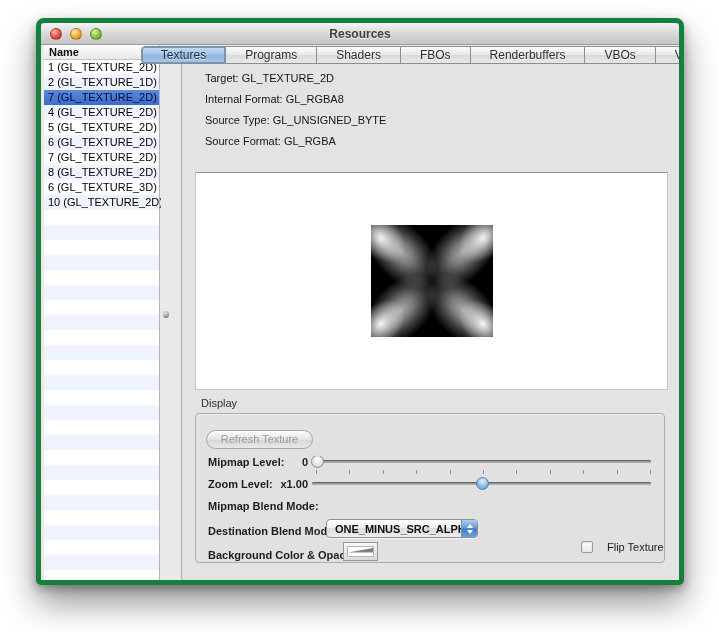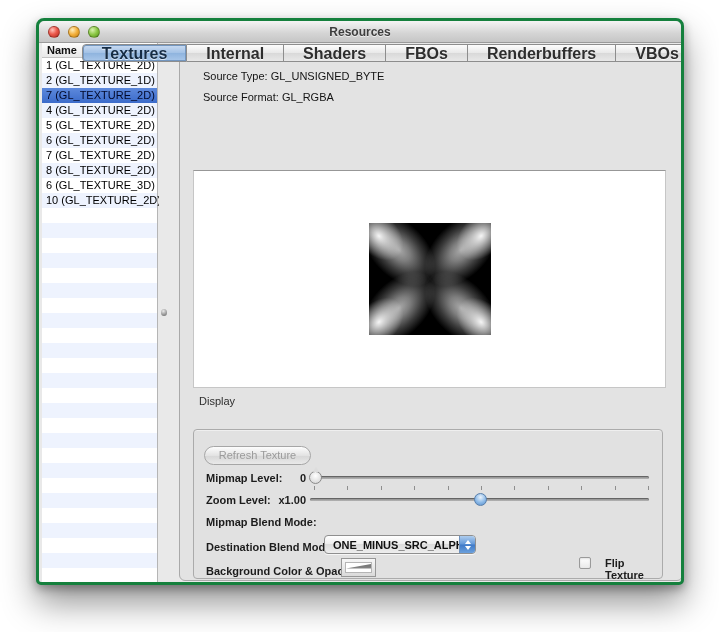--- a/index.html
+++ b/index.html
@@ -1,20 +1,20 @@
 <!DOCTYPE html>
 <html><head>
 <meta charset="utf-8">
 <style>
   html,body{margin:0;padding:0;background:#ffffff;width:719px;height:632px;overflow:hidden;
     font-family:"Liberation Sans",sans-serif;-webkit-font-smoothing:antialiased;}
   *{box-sizing:border-box;}
 
   .window{position:absolute;left:36px;top:18px;width:648px;height:567px;
-    background:#e9e9e9;border:3px solid #15803d;border-radius:8px 8px 5px 5px;
+    background:#e9e9e9;border:5px solid #15803d;border-radius:8px 8px 5px 5px;
     box-shadow:0 18px 34px rgba(0,0,0,.42),0 4px 10px rgba(0,0,0,.30);}
 
   
   .titlebar{position:absolute;left:0;top:0;right:0;height:22px;
     background:linear-gradient(#f4f4f4,#d4d4d4 60%,#c6c6c6);
     border-bottom:1px solid #9a9a9a;border-radius:7px 7px 0 0;}
   .title{position:absolute;left:0;right:0;top:4px;text-align:center;
     font-size:12px;font-weight:bold;color:#3e3e3e;text-shadow:0 1px 0 rgba(255,255,255,.65);}
   .lights{position:absolute;left:9px;top:5px;display:flex;gap:8px;}
   .light{width:12px;height:12px;border-radius:50%;border:1px solid rgba(0,0,0,.25);}
@@ -36,21 +36,21 @@
 
   .splitter{position:absolute;left:120px;top:0;width:20px;bottom:0;background:#e9e9e9;}
   .dimple{position:absolute;left:2px;top:266px;width:6px;height:7px;border-radius:50%;
     background:radial-gradient(circle at 40% 30%,#e9e9e9,#5f5f5f);}
 
   
   .tabbox{position:absolute;left:140px;top:10px;width:504px;height:528px;background:#e3e3e3;
     border:1px solid #a9a9a9;border-radius:6px;box-shadow:inset 0 1px 0 rgba(255,255,255,.55);}
 
   .tabbar{position:absolute;left:140px;top:1px;width:504px;display:flex;justify-content:center;z-index:3;}
-  .tab{height:18px;line-height:17px;padding:0 19px;font-size:16px;font-weight:bold;color:#2e2e2e;
+  .tab{height:18px;line-height:17px;padding:0 19px;font-size:12px;font-weight:normal;color:#2e2e2e;
     background:linear-gradient(#fcfcfc,#e9e9e9 48%,#d9d9d9 52%,#e8e8e8);
     border:1px solid #8d8d8d;border-left:none;cursor:default;text-shadow:0 1px 0 rgba(255,255,255,.6);}
   .tab:first-child{border-left:1px solid #8d8d8d;border-radius:4px 0 0 4px;}
   .tab:last-child{border-radius:0 4px 4px 0;}
   .tab.selected{background:linear-gradient(#cbdcf2,#a3c2e6 48%,#8fb4de 52%,#a9c7ea);
     color:#16days;color:#162c44;box-shadow:inset 0 0 0 1px #7396bf;}
 
   
   .info{position:absolute;left:164px;top:27px;font-size:11px;color:#141414;}
   .info .line{height:21px;}
@@ -68,21 +68,21 @@
   .corner{position:absolute;width:56px;height:40px;border-radius:50%;mix-blend-mode:screen;
     background:radial-gradient(closest-side,rgba(255,255,255,.95),rgba(255,255,255,.5) 45%,rgba(255,255,255,0) 100%);}
   .corner.tl{left:-18px;top:-7px;transform:rotate(45deg);}
   .corner.tr{left:84px;top:-7px;transform:rotate(-45deg);}
   .corner.bl{left:-18px;top:79px;transform:rotate(-45deg);}
   .corner.br{left:84px;top:79px;transform:rotate(45deg);}
 
   
   .group-label{position:absolute;left:160px;top:352px;font-size:11px;color:#2e2e2e;}
   .group{position:absolute;left:154px;top:368px;width:470px;height:150px;background:#e1e1e1;
-    border:1px solid #ababab;border-radius:4px;box-shadow:inset 0 1px 0 #efefef;font-size:11px;margin-top:18px;}
+    border:1px solid #ababab;border-radius:4px;box-shadow:inset 0 1px 0 #efefef;font-size:11px;}
 
   .btn{position:absolute;left:10px;top:16px;width:107px;height:19px;border-radius:10px;
     border:1px solid #a6a6a6;background:linear-gradient(#fdfdfd,#e3e3e3 50%,#d6d6d6 50%,#e9e9e9);
     font-size:11px;color:#9b9b9b;text-align:center;line-height:17px;}
 
   .ctl-label{position:absolute;font-weight:bold;color:#1c1c1c;white-space:nowrap;}
   .ctl-value{position:absolute;font-weight:bold;color:#1c1c1c;text-align:right;}
 
   .slider{position:absolute;height:15px;}
   .slider .track{position:absolute;left:0;right:0;top:6px;height:3px;border-radius:2px;
@@ -106,21 +106,21 @@
   .arrow-down{width:0;height:0;border-left:3px solid transparent;border-right:3px solid transparent;border-top:4px solid #fff;}
 
   .colorwell{position:absolute;left:147px;top:128px;width:35px;height:19px;border:1px solid #979797;
     background:linear-gradient(#f7f7f7,#dadada);padding:3px;}
   .colorwell .inner{width:100%;height:100%;background:#fff;border:1px solid #b5b5b5;position:relative;overflow:hidden;}
   .colorwell .wedge{position:absolute;inset:0;background:linear-gradient(#6f6f6f,#939393);
     clip-path:polygon(0 62%,100% 10%,100% 62%);}
 
   .checkbox{position:absolute;left:385px;top:127px;width:12px;height:12px;border:1px solid #9a9a9a;border-radius:2px;
     background:linear-gradient(#ffffff,#e9e9e9);box-shadow:inset 0 1px 2px rgba(0,0,0,.12);}
-  .check-label{position:absolute;left:403px;top:127px;font-weight:bold;color:#1c1c1c;padding-left:8px;}
+  .check-label{position:absolute;left:403px;top:127px;font-weight:normal;color:#1c1c1c;padding-left:8px;}
 </style>
 </head>
 <body>
 
 <div class="window">
   <div class="titlebar">
     <div class="lights">
       <div class="light red"></div>
       <div class="light yellow"></div>
       <div class="light green"></div>
@@ -146,29 +146,31 @@
     </div>
 
     <div class="splitter">
       <div class="dimple"></div>
     </div>
 
     <div class="tabbox"></div>
 
     <div class="tabbar">
       <div class="tab selected">Textures</div>
-      <div class="tab">Internal</div>
+      <div class="tab">Programs</div>
       <div class="tab">Shaders</div>
       <div class="tab">FBOs</div>
       <div class="tab">Renderbuffers</div>
       <div class="tab">VBOs</div>
       <div class="tab">VAOs</div>
     </div>
 
     <div class="info">
+      <div class="line"><span>Target:</span> <span>GL_TEXTURE_2D</span></div>
+      <div class="line"><span>Internal Format:</span> <span>GL_RGBA8</span></div>
       <div class="line"><span>Source Type:</span> <span>GL_UNSIGNED_BYTE</span></div>
       <div class="line"><span>Source Format:</span> <span>GL_RGBA</span></div>
     </div>
 
     <div class="preview">
       <div class="texture">
         <div class="tq tl"></div>
           <div class="tq tr"></div>
           <div class="tq bl"></div>
           <div class="tq br"></div>

